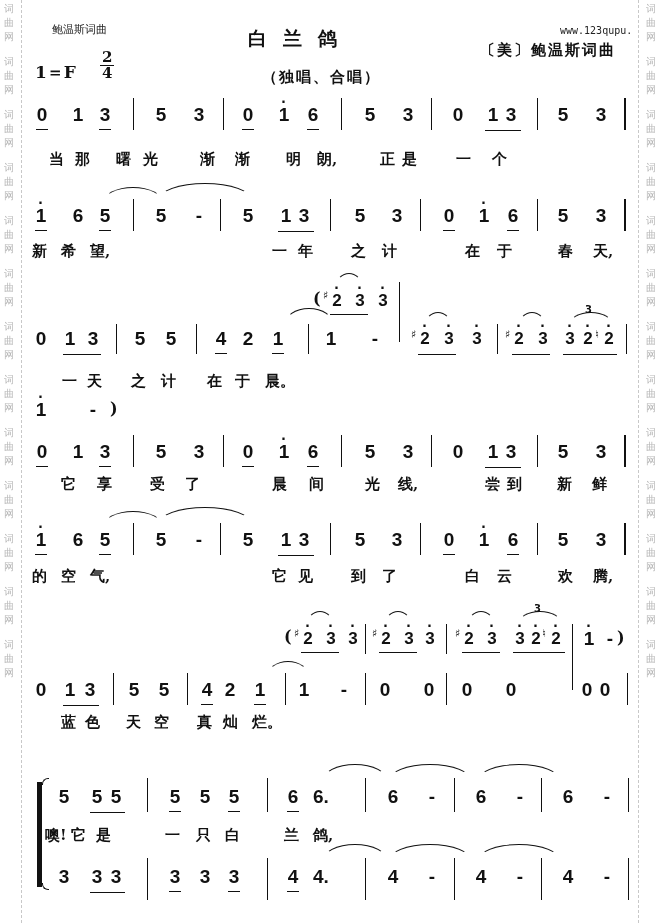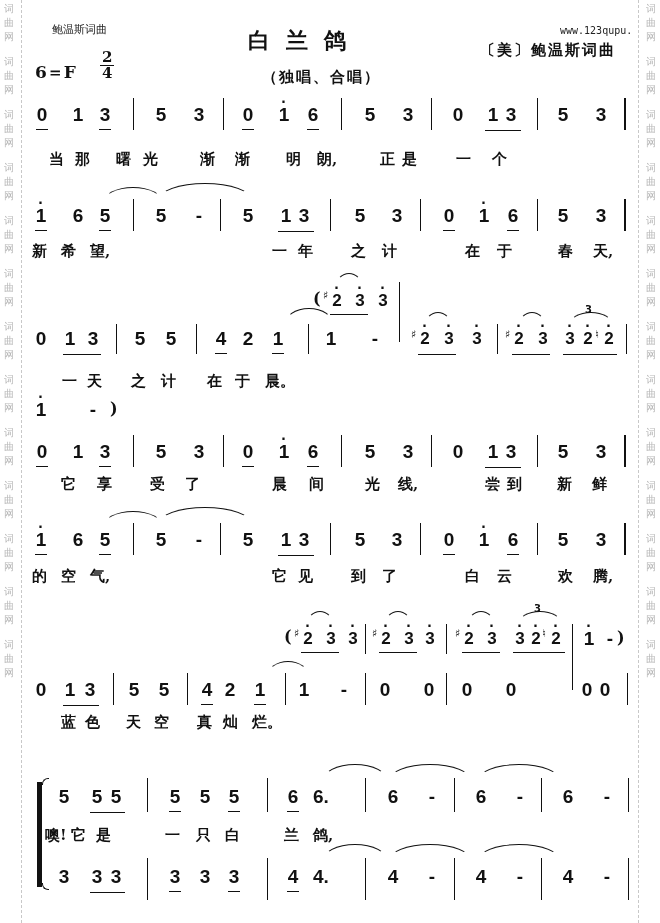--- a/index.html
+++ b/index.html
@@ -15,21 +15,21 @@
     }
     .margin-strip.left { left: 0; }
     .margin-strip.right { right: 0; }
     .margin-strip .grp { margin-bottom: 11px; display:flex; flex-direction:column; align-items:center; }
     .vdash { position: absolute; top: 0; height: 923px; width: 0; border-left: 1px dashed #c8c8c8; }
     .vdash.left { left: 21px; }
     .vdash.right { left: 638px; }
 
     .site-name { position: absolute; left: 52px; top: 22px; font-size: 11px; color: #222; }
     .site-url { position: absolute; left: 560px; top: 25px; font-family: "DejaVu Sans Mono", monospace; font-size: 10px; color:#222; }
-    .title { position: absolute; left: 248px; top: 26px; font-size: 22px; letter-spacing: 16px; font-weight: bold; }
+    .title { position: absolute; left: 248px; top: 26px; font-size: 19px; letter-spacing: 16px; font-weight: bold; }
     .composer { position: absolute; left: 480px; top: 41px; font-family: "DejaVu Serif", serif; font-size: 15px; font-weight: bold; letter-spacing: 2px; }
     .subtitle { position: absolute; left: 262px; top: 68px; font-family: "DejaVu Serif", serif; font-size: 15px; font-weight: bold; letter-spacing: 2px; }
     .key { position: absolute; left: 35px; top: 61px; font-family: "DejaVu Serif", serif; font-weight: bold; font-size: 17px; }
     .time { position: absolute; left: 100px; top: 50px; font-family: "DejaVu Serif", serif; font-weight: bold; font-size: 15px; line-height: 15px; text-align: center; }
     .time div:first-child { border-bottom: 0; }
 
     .staff { position: absolute; left: 30px; width: 600px; }
     .n {
       position: absolute; font-family: "Liberation Sans", sans-serif; font-weight: bold;
       font-size: 19px; line-height: 22px; width: 14px; text-align: center;
@@ -187,21 +187,21 @@
     </div>
   </div>
 <div class="vdash left"></div>
 <div class="vdash right"></div>
 
 <div class="site-name">鲍温斯词曲</div>
 <div class="site-url">www.123qupu.</div>
 <div class="title">白兰鸽</div>
 <div class="composer">〔美〕鲍温斯词曲</div>
 <div class="subtitle">（独唱、合唱）</div>
-<div class="key">6＝F</div>
+<div class="key">1＝F</div>
 <div class="time">
   <div style="border-bottom:1.5px solid #111;padding:0 2px;">2</div>
   <div>4</div>
 </div>
 
 <div class="staff" style="top:104px;">
   <span class="n u" style="left:5px;">0</span>
   <span class="n" style="left:41px;">1</span>
   <span class="n u" style="left:68px;">3</span>
   <span class="bar" style="left:103px;top:-6px;height:32px;"></span>

